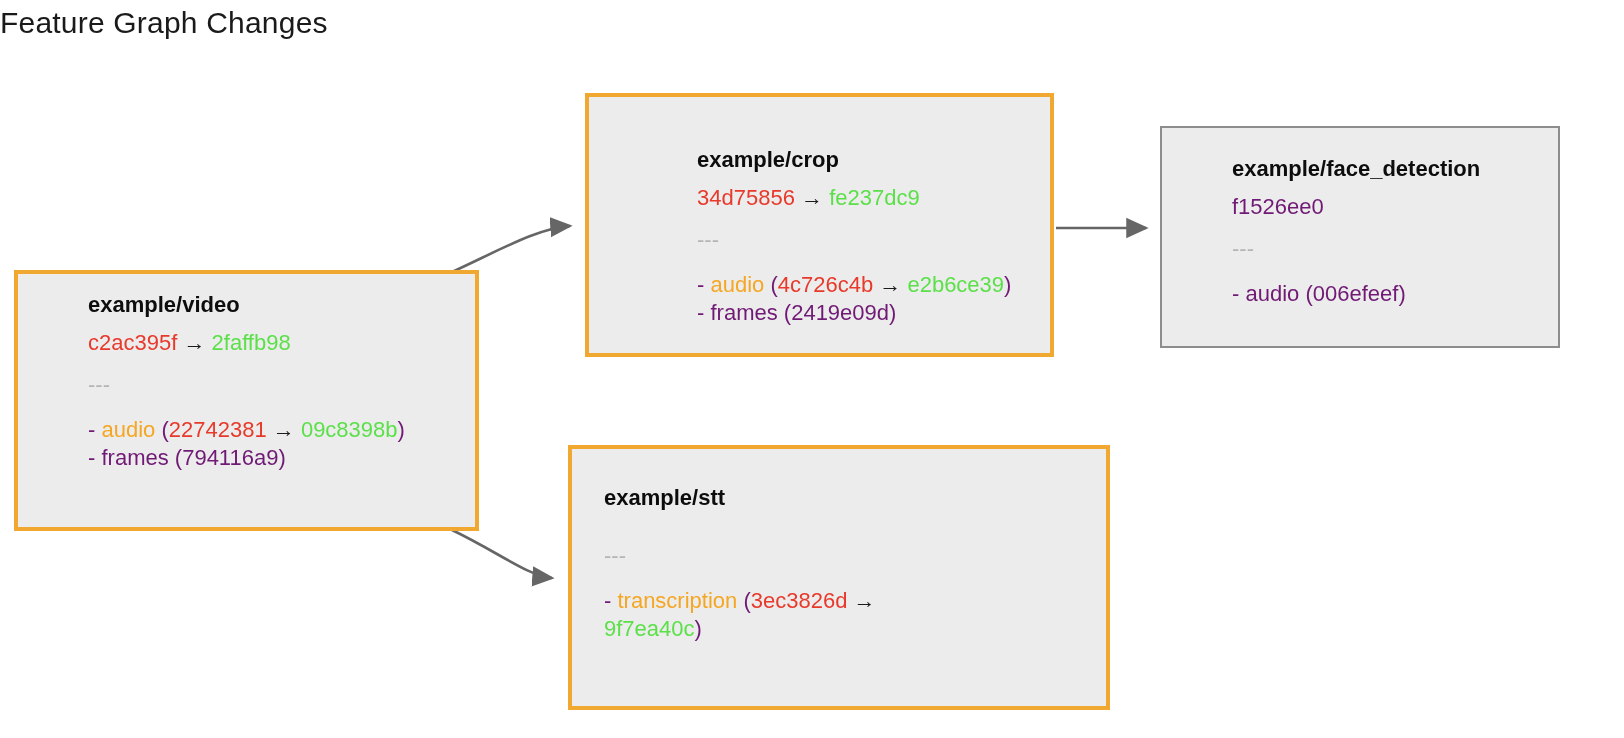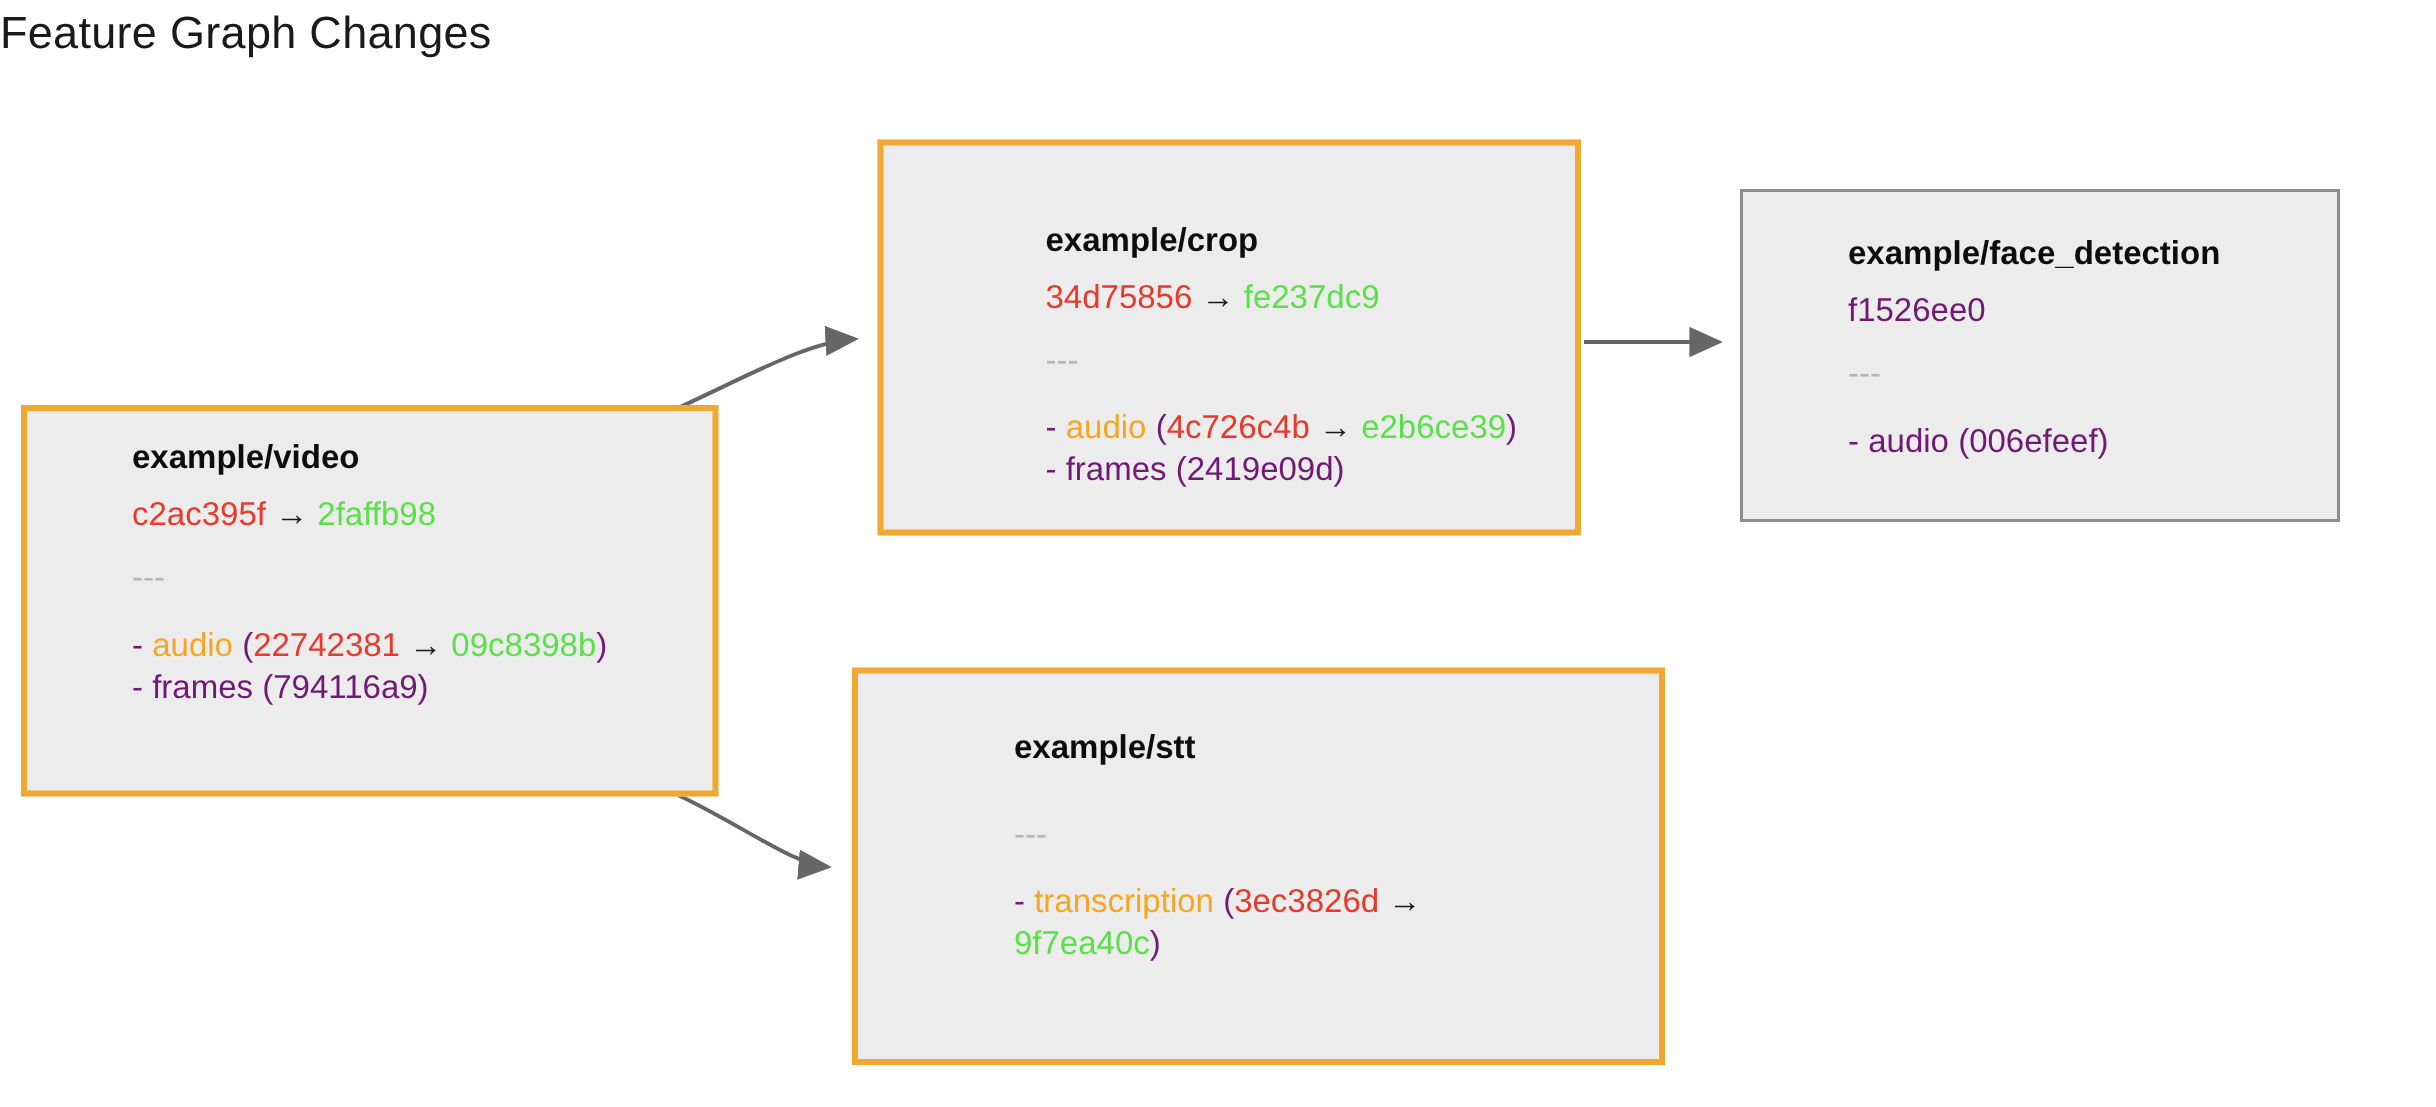--- a/index.html
+++ b/index.html
@@ -60,21 +60,21 @@
   .arrowglyph{color:#1a1a1a;}
 
   
   #node-video{ left:14px;  top:270px; width:465px; height:261px; }
   #node-video .node-inner{ padding-left:70px; padding-top:20px; }
 
   #node-crop{ left:585px; top:93px;  width:469px; height:264px; }
   #node-crop .node-inner{ padding-left:108px; padding-top:40px;margin-top:12px; }
 
   #node-stt{ left:568px; top:445px; width:542px; height:265px; }
-  #node-stt .node-inner{ padding-left:104px; padding-top:38px; }
+  #node-stt .node-inner{ padding-left:32px; padding-top:38px; }
 
   #node-face{ left:1160px; top:126px; width:400px; height:222px; }
   #node-face .node-inner{ padding-left:70px; padding-top:30px; }
 
   .gap-a{ height:16px; }
   .gap-b{ height:20px; }
 
   .wrapline{ white-space:normal; width:300px; }
 
   svg.edges{position:absolute;left:0;top:0;width:1624px;height:738px;pointer-events:none;}

